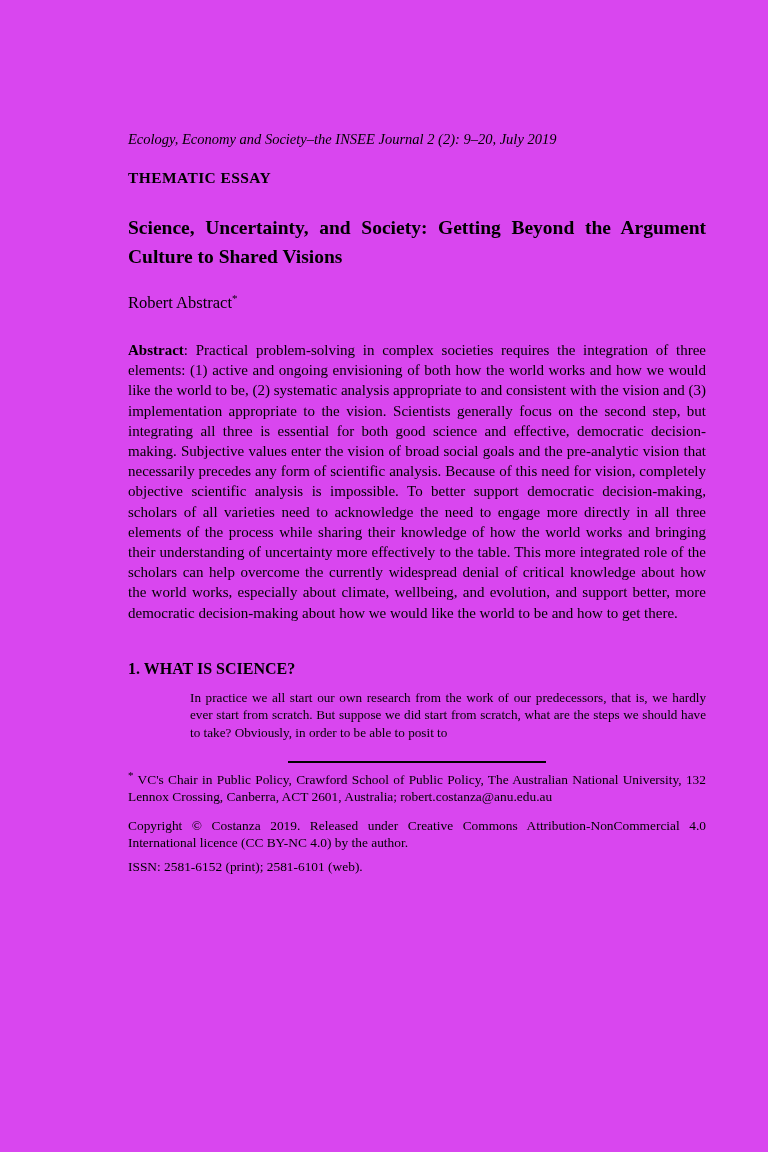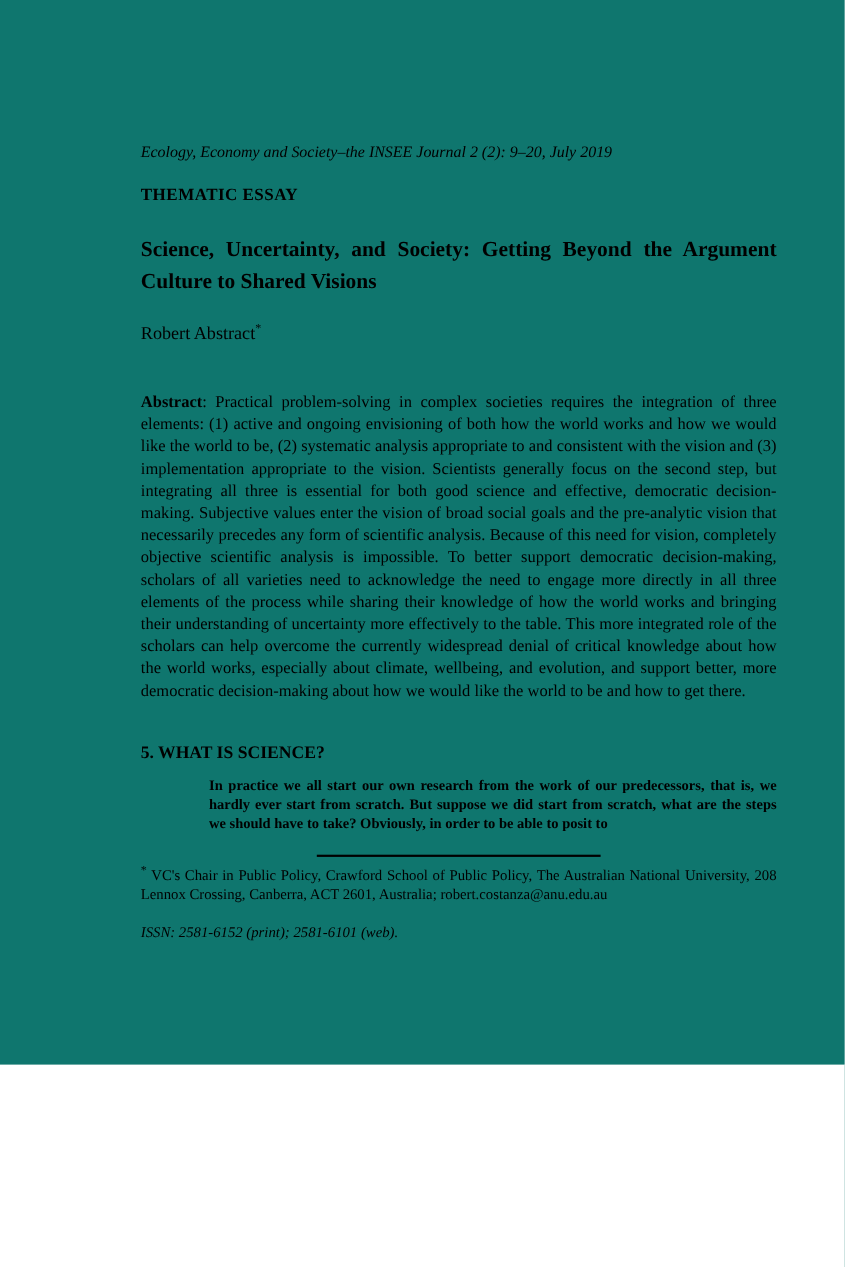--- a/index.html
+++ b/index.html
@@ -3,22 +3,22 @@
 <meta charset="utf-8">
 <style>
   html, body {
     margin: 0;
     padding: 0;
     background: #ffffff;
   }
   .page {
     position: relative;
     width: 768px;
-    height: 968px;
-    background: #0f766e;
+    height: 1152px;
+    background: #d946ef;
     color: #000000;
     font-family: "Liberation Serif", serif;
     overflow: hidden;
     box-sizing: border-box;
   }
   .content {
     position: absolute;
     left: 128px;
     top: 130px;
     width: 578px;
@@ -46,21 +46,21 @@
   .author {
     margin-top: 22px;
     font-size: 16.5px;
     line-height: 20px;
   }
   .author sup, .fn sup, .abstract sup {
     font-size: 11px;
     line-height: 0;
   }
   .abstract {
-    margin-top: 43px;
+    margin-top: 27px;
     font-size: 15px;
     line-height: 20.2px;
     text-align: justify;
   }
   .abstract .label {
     font-weight: bold;
   }
   .section-heading {
     margin-top: 36px;
     font-weight: bold;
@@ -71,62 +71,62 @@
     margin-top: 16px;
     font-size: 16px;
     line-height: 22px;
     text-align: justify;
   }
   .blockquote {
     margin: 10px 0 0 62px;
     font-size: 13.2px;
     line-height: 17.6px;
     text-align: justify;
-    font-weight: bold;
   }
   .fn-rule {
     margin-top: 19px;
     width: 258px;
     border: none;
     border-top: 2px solid #000000;
     height: 0;
   }
   .fn {
     font-size: 13.4px;
     line-height: 17.6px;
     text-align: justify;
   }
   .fn-1 { margin-top: 7px; }
   .fn-2 { margin-top: 11px; }
   .fn-3 { margin-top: 8px; }
-  .fn-4 { margin-top: 17px; font-style: italic; }
+  .fn-4 { margin-top: 6px; }
 </style>
 </head>
 <body>
 
 <div class="page">
   <div class="content">
 
     <div class="journal-line">Ecology, Economy and Society–the INSEE Journal 2 (2): 9–20, July 2019</div>
 
     <div class="kicker">THEMATIC ESSAY</div>
 
     <h1 class="title" style="margin-bottom:4px;">Science, Uncertainty, and Society: Getting Beyond the Argument Culture to Shared Visions</h1>
 
     <div class="author"><span>Robert Abstract</span><sup>*</sup></div>
 
     <div class="abstract"><span class="label">Abstract</span><span>: Practical problem-solving in complex societies requires the integration of three elements: (1) active and ongoing envisioning of both how the world works and how we would like the world to be, (2) systematic analysis appropriate to and consistent with the vision and (3) implementation appropriate to the vision. Scientists generally focus on the second step, but integrating all three is essential for both good science and effective, democratic decision-making. Subjective values enter the vision of broad social goals and the pre-analytic vision that necessarily precedes any form of scientific analysis. Because of this need for vision, completely objective scientific analysis is impossible. To better support democratic decision-making, scholars of all varieties need to acknowledge the need to engage more directly in all three elements of the process while sharing their knowledge of how the world works and bringing their understanding of uncertainty more effectively to the table. This more integrated role of the scholars can help overcome the currently widespread denial of critical knowledge about how the world works, especially about climate, wellbeing, and evolution, and support better, more democratic decision-making about how we would like the world to be and how to get there.</span></div>
 
-    <div class="section-heading">5. WHAT IS SCIENCE?</div>
+    <div class="section-heading">1. WHAT IS SCIENCE?</div>
 
 
     <div class="blockquote">In practice we all start our own research from the work of our predecessors, that is, we hardly ever start from scratch. But suppose we did start from scratch, what are the steps we should have to take? Obviously, in order to be able to posit to</div>
 
     <hr class="fn-rule">
 
-    <div class="fn fn-1"><sup>*</sup><span> VC's Chair in Public Policy, Crawford School of Public Policy, The Australian National University, 208 Lennox Crossing, Canberra, ACT 2601, Australia; robert.costanza@anu.edu.au</span></div>
+    <div class="fn fn-1"><sup>*</sup><span> VC's Chair in Public Policy, Crawford School of Public Policy, The Australian National University, 132 Lennox Crossing, Canberra, ACT 2601, Australia; robert.costanza@anu.edu.au</span></div>
 
+    <div class="fn fn-2">Copyright © Costanza 2019. Released under Creative Commons Attribution-NonCommercial 4.0 International licence (CC BY-NC 4.0) by the author.</div>
 
 
     <div class="fn fn-4">ISSN: 2581-6152 (print); 2581-6101 (web).</div>
 
   </div>
 </div>
 
 </body></html>

